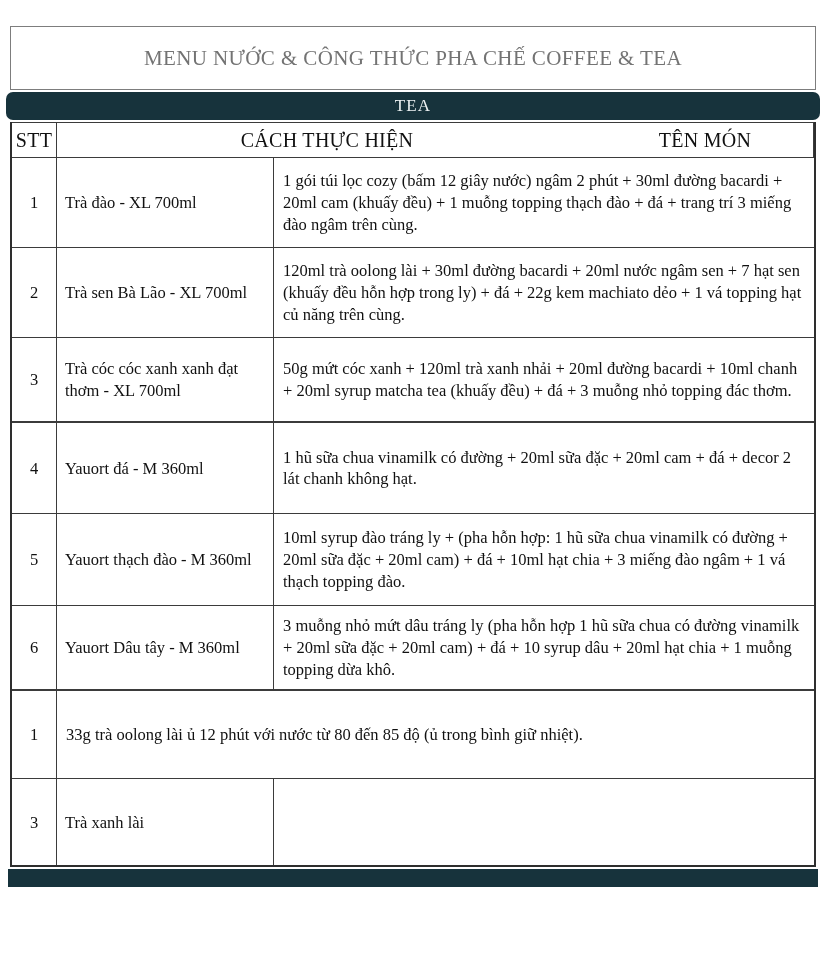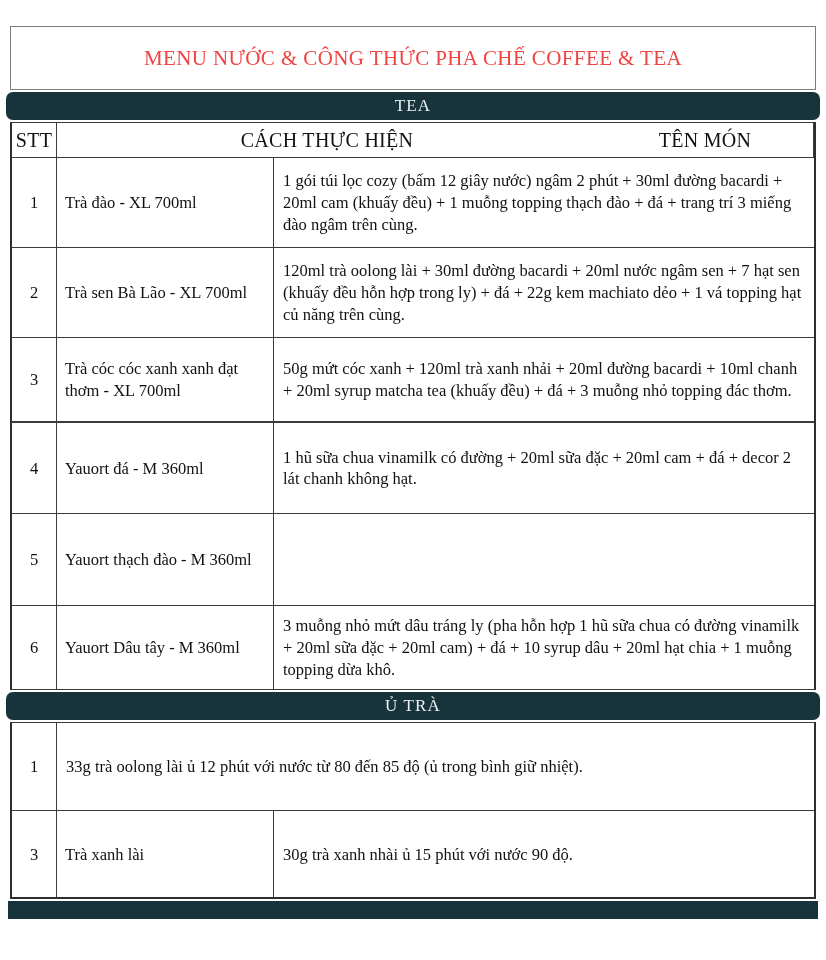--- a/index.html
+++ b/index.html
@@ -17,21 +17,21 @@
     padding: 26px 10px 0 10px;
   }
   .title-box {
     border: 1px solid #7d7d7d;
     height: 64px;
     display: flex;
     align-items: center;
     justify-content: center;
     font-size: 21px;
     letter-spacing: 0.4px;
-    color: #ef4444;
+    color: #737373;
   }
   .section-bar {
     background: #17333c;
     color: #edf2f3;
     height: 28px;
     margin: 2px -4px;
     display: flex;
     align-items: center;
     justify-content: center;
     font-size: 17px;
@@ -131,39 +131,38 @@
   <div class="tbl">
     <div class="trow h4r" style="border-top:1px solid #3b3b3b;">
       <div class="cell c-stt">4</div>
       <div class="cell c-name">Yauort đá - M 360ml</div>
       <div class="cell c-desc">1 hũ sữa chua vinamilk có đường + 20ml sữa đặc + 20ml cam + đá + decor 2 lát chanh không hạt.</div>
     </div>
 
     <div class="trow h5r">
       <div class="cell c-stt">5</div>
       <div class="cell c-name">Yauort thạch đào - M 360ml</div>
+      <div class="cell c-desc">10ml syrup đào tráng ly + (pha hỗn hợp: 1 hũ sữa chua vinamilk có đường + 20ml sữa đặc + 20ml cam) + đá + 10ml hạt chia + 3 miếng đào ngâm + 1 vá thạch topping đào.</div>
     </div>
 
     <div class="trow h6r">
       <div class="cell c-stt">6</div>
       <div class="cell c-name">Yauort Dâu tây - M 360ml</div>
       <div class="cell c-desc">3 muỗng nhỏ mứt dâu tráng ly (pha hỗn hợp 1 hũ sữa chua có đường vinamilk + 20ml sữa đặc + 20ml cam) + đá + 10 syrup dâu + 20ml hạt chia + 1 muỗng topping dừa khô.</div>
     </div>
   </div>
 
-  <div class="section-bar">Ủ TRÀ</div>
 
   <div class="tbl">
     <div class="trow h7r" style="border-top:1px solid #3b3b3b;">
       <div class="cell c-stt">1</div>
       <div class="cell c-desc">33g trà oolong lài ủ 12 phút với nước từ 80 đến 85 độ (ủ trong bình giữ nhiệt).</div>
     </div>
 
     <div class="trow h8r" style="border-bottom:2px solid #2e2e2e;">
       <div class="cell c-stt">3</div>
       <div class="cell c-name">Trà xanh lài</div>
-      <div class="cell c-desc">30g trà xanh nhài ủ 15 phút với nước 90 độ.</div>
     </div>
   </div>
 
   <div class="footer-bar"></div>
 
 </div>
 
 </body></html>

